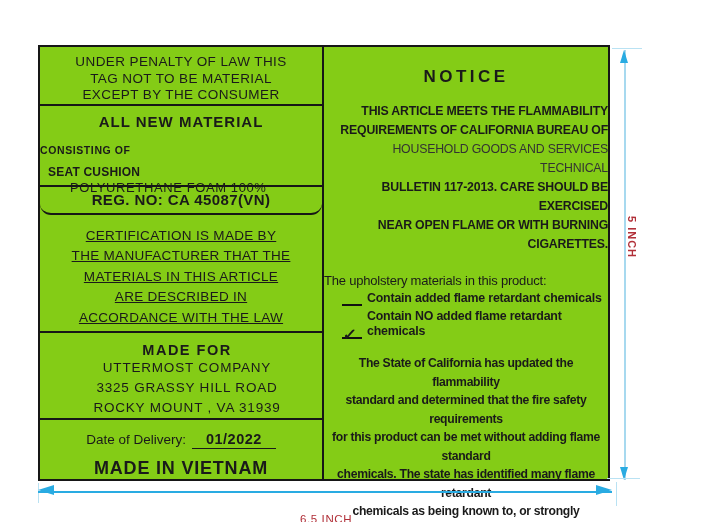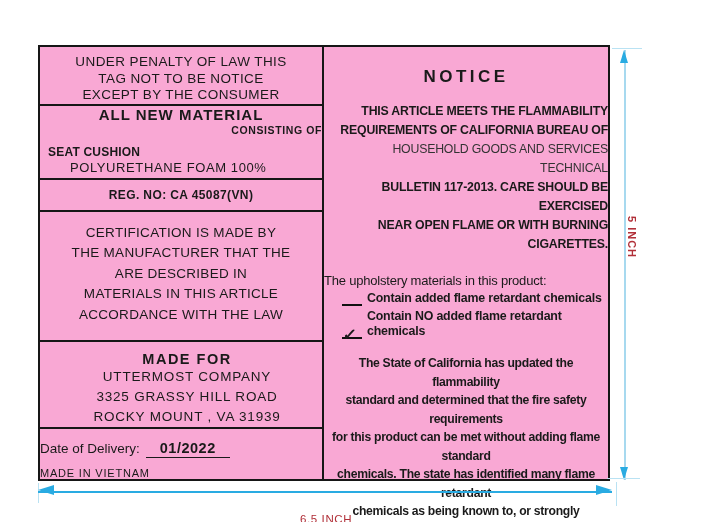--- a/index.html
+++ b/index.html
@@ -2,47 +2,47 @@
 <html><head>
 <meta charset="utf-8">
 <style>
   * { margin:0; padding:0; box-sizing:border-box; }
   html,body { width:720px; height:522px; background:#ffffff; overflow:hidden;
     font-family:"Liberation Sans", sans-serif; color:#1a1a1a; }
   .canvas { position:relative; width:720px; height:522px; background:#fff; }
 
   
   .label-box { position:absolute; left:38px; top:45px; width:572px; height:436px;
-    border:2px solid #161616; display:flex; background:#f9a8d4; }
+    border:2px solid #161616; display:flex; background:#84cc16; }
   .col-left { width:284px; border-right:2px solid #161616; display:flex; flex-direction:column; }
   .col-right { flex:1; display:flex; flex-direction:column; }
 
   .sec { border-bottom:2px solid #161616; }
   .sec:last-child { border-bottom:none; }
 
   
   .sec-penalty { height:62px; padding-top:7px; text-align:center;
     font-size:13.5px; line-height:16.5px; letter-spacing:0.4px; }
-  .sec-material { height:81px; }
+  .sec-material { height:81px; padding-top:7px; }
   .mat-title { text-align:center; font-weight:bold; font-size:15px; letter-spacing:1px; }
-  .mat-sub { text-align:right; font-weight:bold; font-size:10.5px; letter-spacing:0.6px; margin-top:1px; }
+  .mat-sub { text-align:left; font-weight:bold; font-size:10.5px; letter-spacing:0.6px; margin-top:14px; }
   .mat-part { font-weight:bold; font-size:12px; margin:9px 0 0 8px; letter-spacing:0.2px; }
   .mat-fill { font-size:13px; margin:1px 0 0 30px; letter-spacing:0.6px; }
   .sec-regno { height:34px; display:flex; align-items:center; justify-content:center;
-    font-weight:bold; font-size:12px; letter-spacing:0.4px; }
+    font-weight:bold; font-size:15px; letter-spacing:0.4px;border-radius:11px; }
   .sec-cert { height:140px; padding-top:11px; text-align:center;
-    font-size:13.5px; line-height:20.5px; letter-spacing:0.3px; }
+    font-size:13.5px; line-height:20.5px; letter-spacing:0.3px;text-decoration:underline; }
   .sec-madefor { height:93px; padding-top:9px; text-align:center;padding-left:12px; }
   .mf-title { font-weight:bold; font-size:14.5px; letter-spacing:1.5px; }
   .mf-line { font-size:13.5px; line-height:20px; letter-spacing:0.8px; }
-  .sec-delivery { flex:1; padding-top:11px; text-align:left; }
+  .sec-delivery { flex:1; padding-top:11px; text-align:center; }
   .deliv-row { font-size:13.5px; }
   .deliv-value { display:inline-block; font-size:14.5px; font-weight:bold; letter-spacing:0.5px;
     border-bottom:1.5px solid #1a1a1a; padding:0 14px 1px 14px; margin-left:6px; }
-  .deliv-origin { font-weight:normal; font-size:11px; letter-spacing:0.8px; margin-top:9px; }
+  .deliv-origin { font-weight:bold; font-size:18px; letter-spacing:0.8px; margin-top:9px; }
 
   
   .notice-area { flex:1; }
   .notice-title { margin-top:20px; text-align:center; font-weight:bold;
     font-size:17px; letter-spacing:3.5px; }
   .notice-para { margin-top:15px; text-align:right; font-size:12.3px;
     line-height:19px; letter-spacing:-0.2px; }
   .ln-b { font-weight:bold; }
   .ln-r { font-weight:normal; color:#333; }
   .uph { margin-top:19px; }
@@ -77,38 +77,38 @@
 <body>
 
 <div class="canvas">
 
   <div class="label-box">
 
     <div class="col-left">
 
       <div class="sec sec-penalty">
         <div>UNDER PENALTY OF LAW THIS</div>
-        <div>TAG NOT TO BE NOTICE</div>
+        <div>TAG NOT TO BE MATERIAL</div>
         <div>EXCEPT BY THE CONSUMER</div>
       </div>
 
       <div class="sec sec-material">
         <div class="mat-title">ALL NEW MATERIAL</div>
         <div class="mat-sub">CONSISTING OF</div>
         <div class="mat-part">SEAT CUSHION</div>
         <div class="mat-fill">POLYURETHANE FOAM 100%</div>
       </div>
 
       <div class="sec sec-regno">REG. NO:  CA 45087(VN)</div>
 
       <div class="sec sec-cert">
         <div>CERTIFICATION IS MADE BY</div>
         <div>THE MANUFACTURER THAT THE</div>
+        <div>MATERIALS IN THIS ARTICLE</div>
         <div>ARE DESCRIBED IN</div>
-        <div>MATERIALS IN THIS ARTICLE</div>
         <div>ACCORDANCE WITH THE LAW</div>
       </div>
 
       <div class="sec sec-madefor">
         <div class="mf-title">MADE FOR</div>
         <div class="mf-line">UTTERMOST COMPANY</div>
         <div class="mf-line">3325 GRASSY HILL ROAD</div>
         <div class="mf-line">ROCKY MOUNT , VA 31939</div>
       </div>
 

